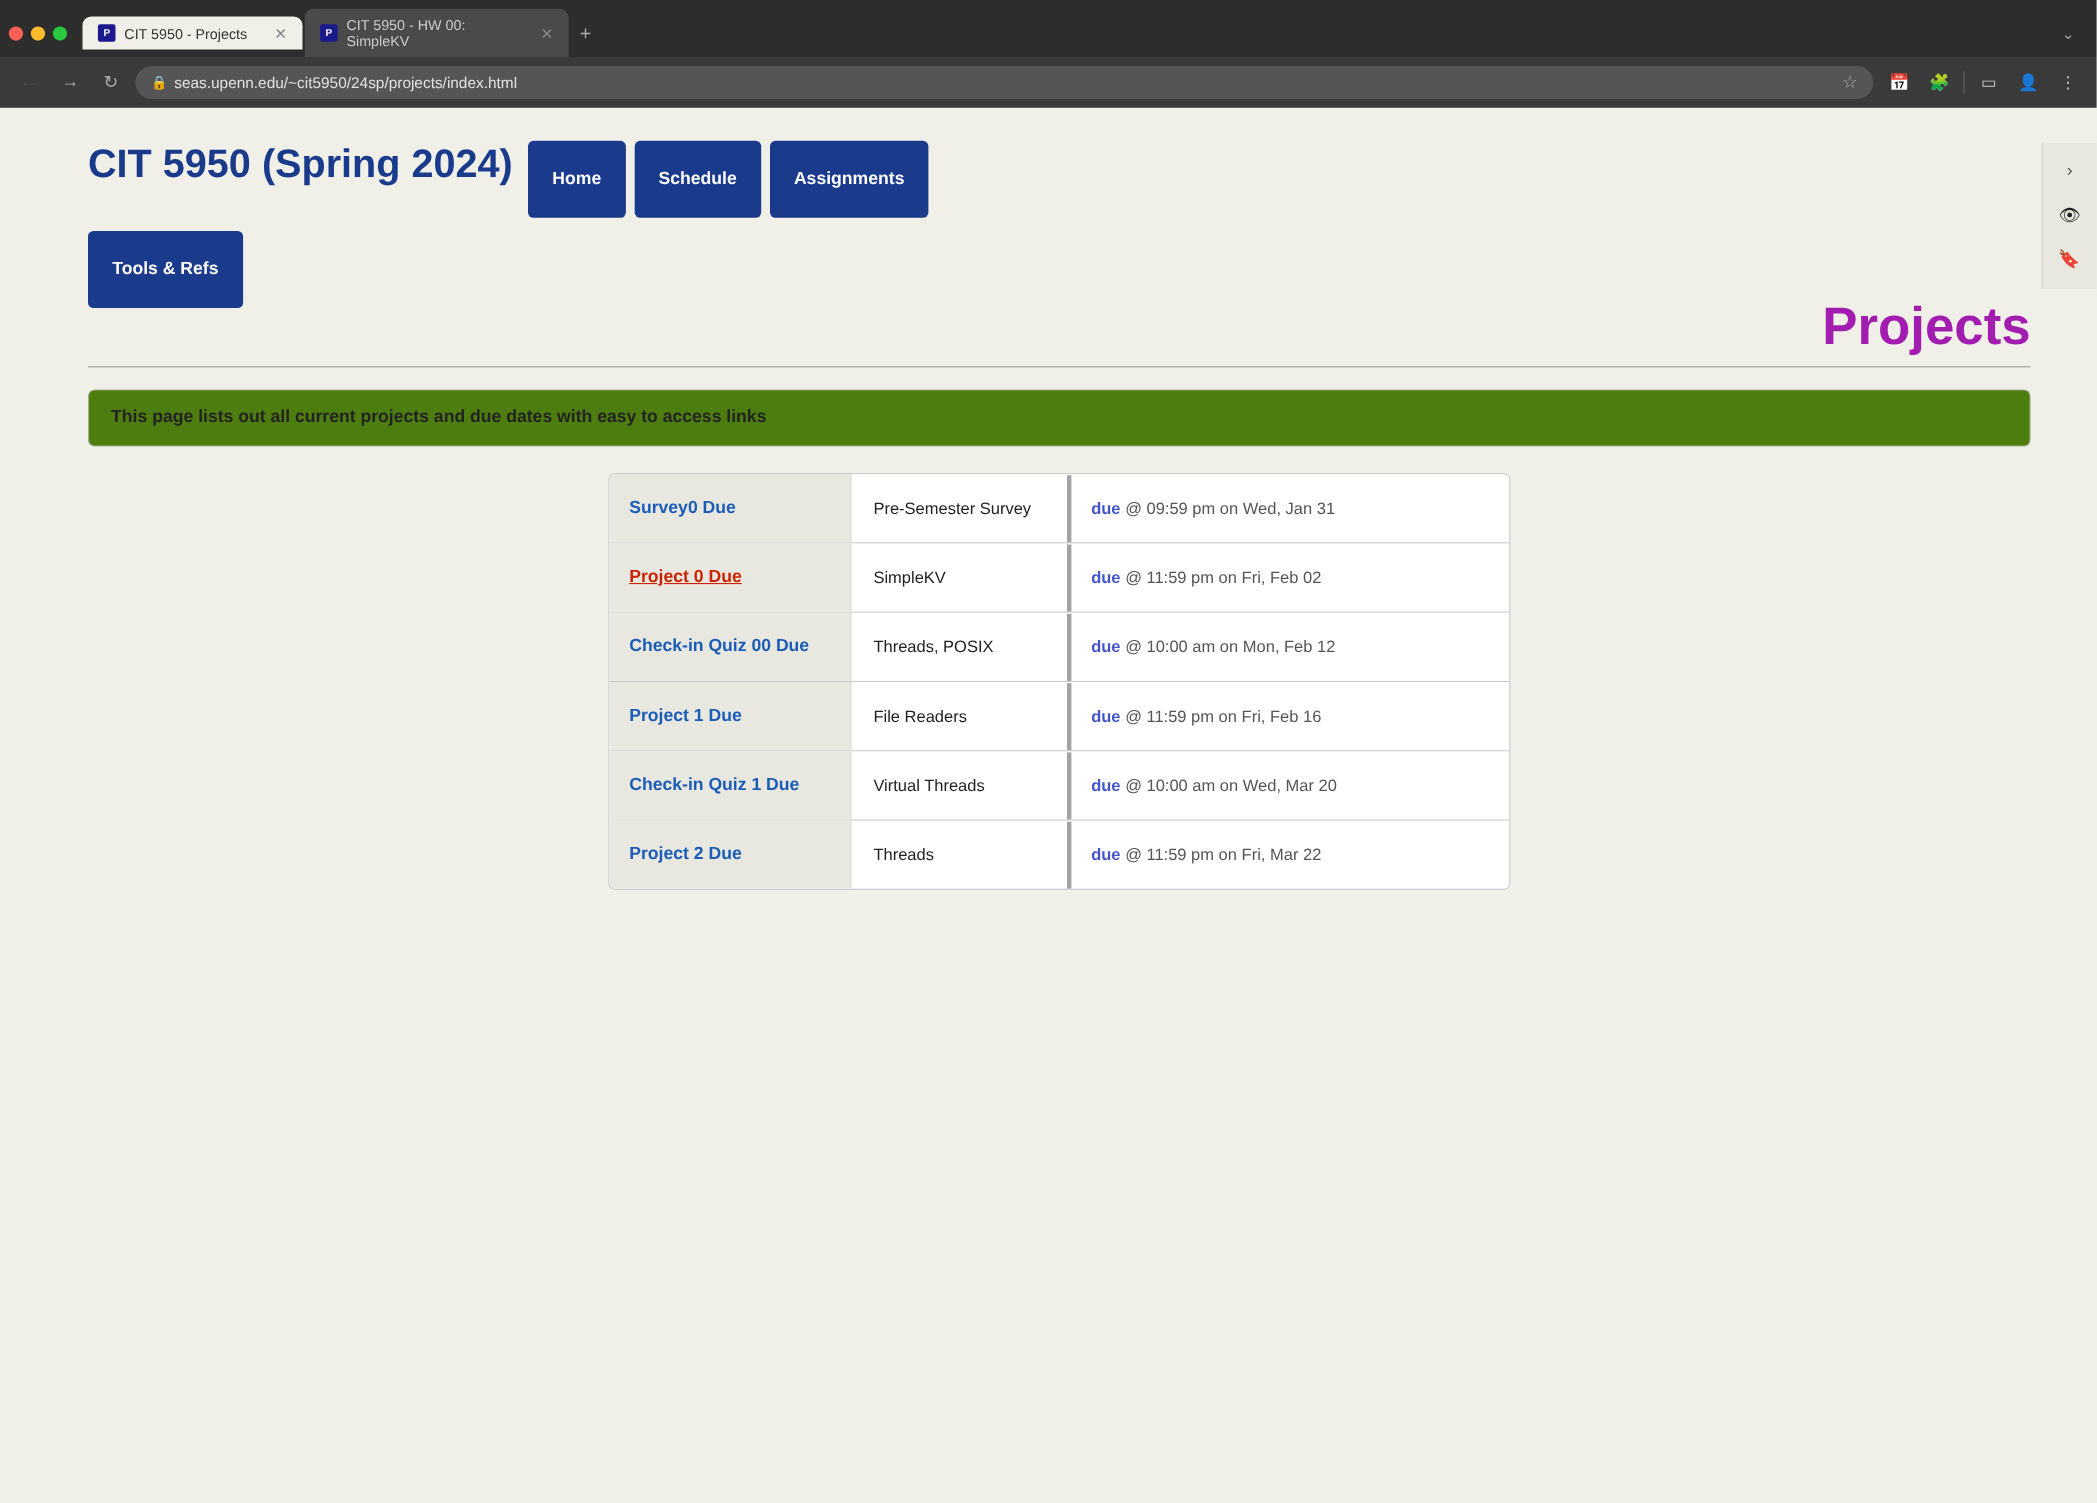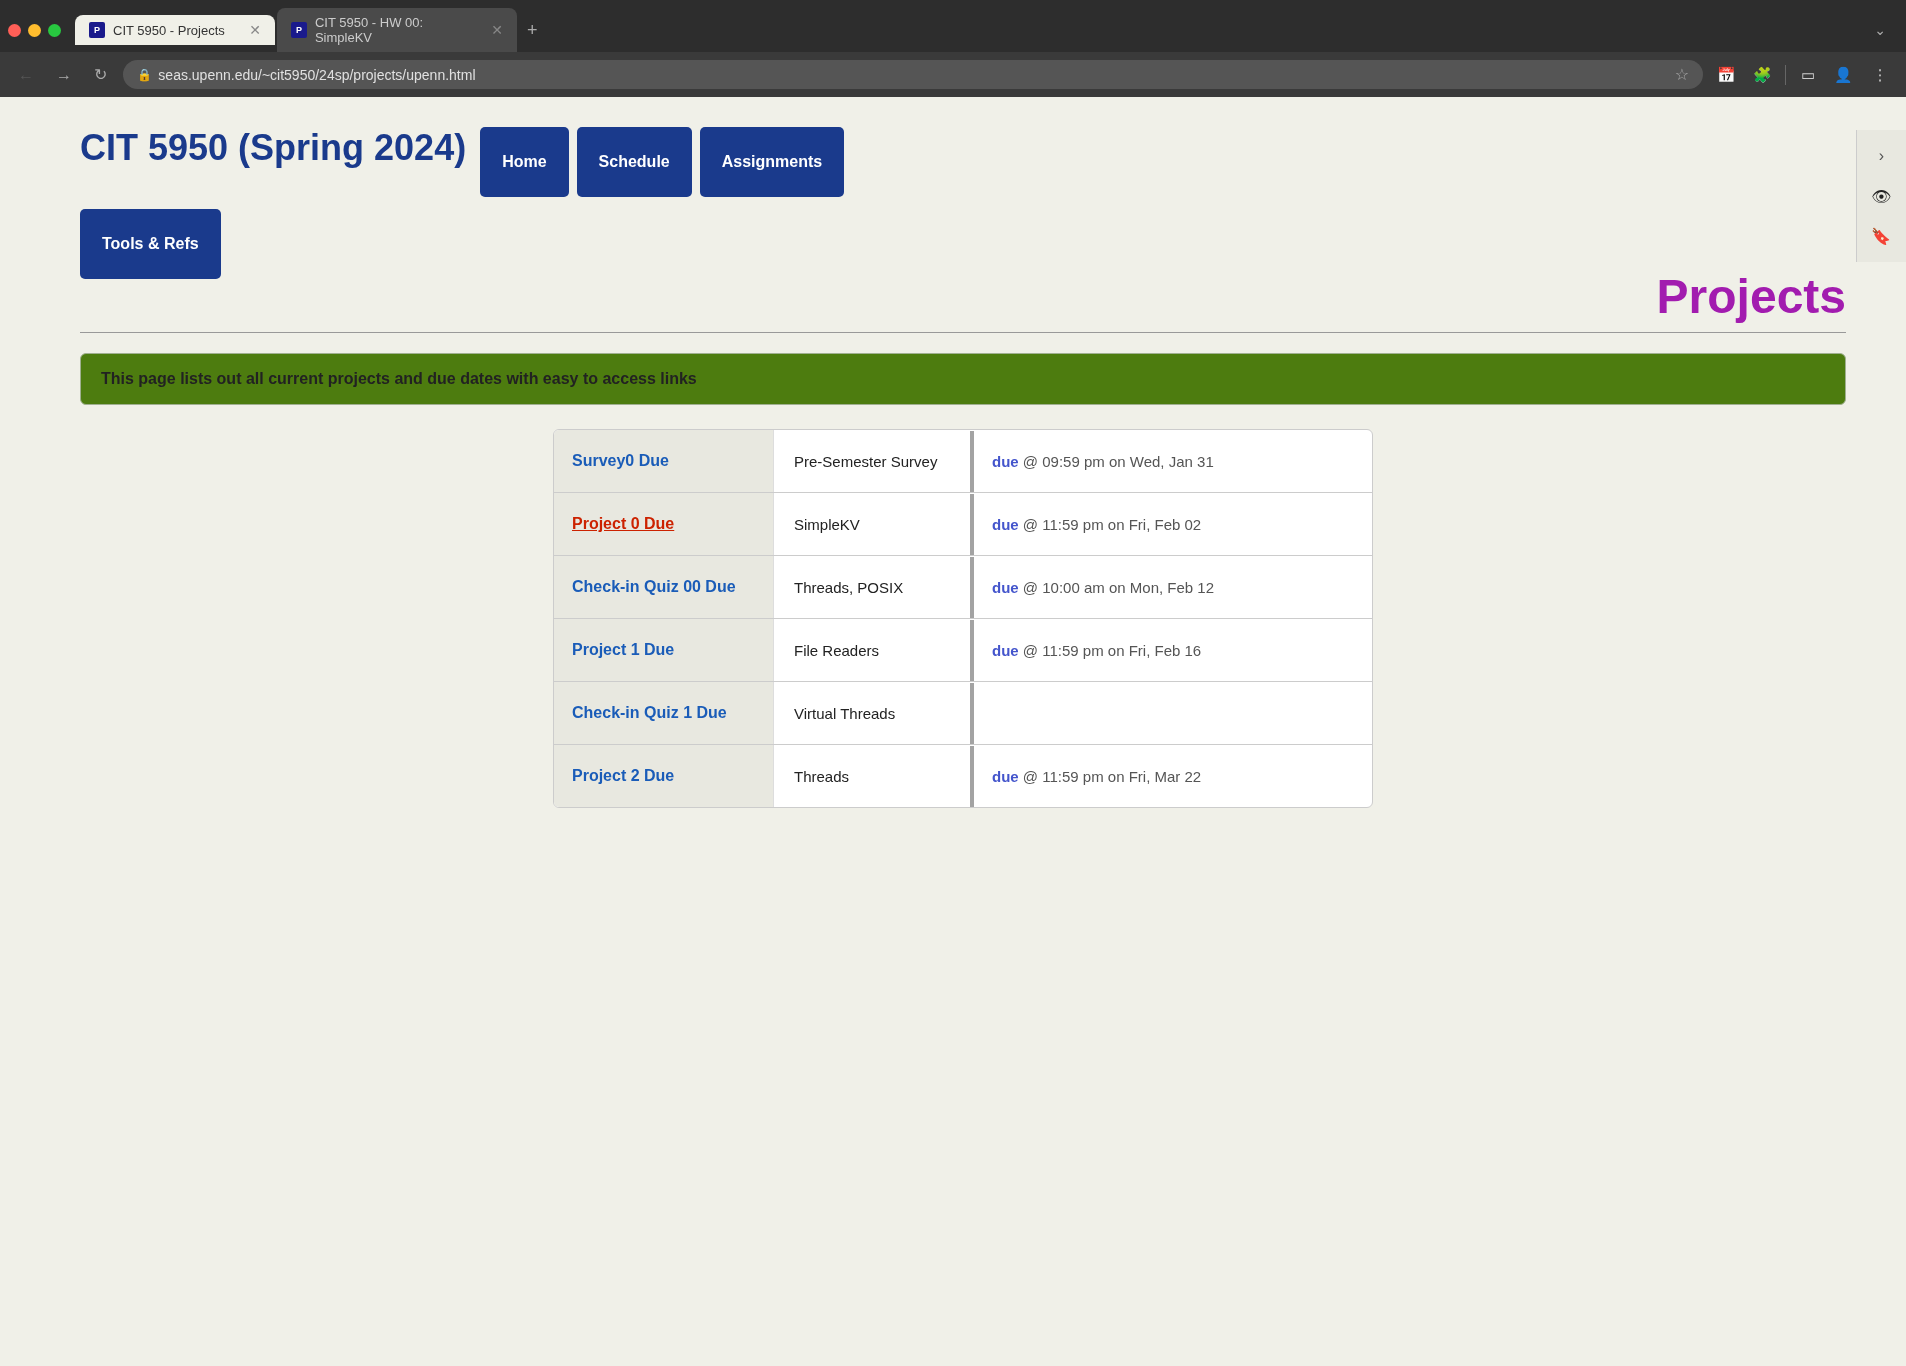--- a/index.html
+++ b/index.html
@@ -363,21 +363,21 @@
     <div class="browser-dots" style="margin-left:auto; padding-right:12px; font-size:14px; color:#aaa;">⌄</div>
   </div>
 
   <div class="address-bar">
     <button class="nav-btn disabled">←</button>
     <button class="nav-btn">→</button>
     <button class="nav-btn">↻</button>
 
     <div class="url-bar-inner" style="flex:1; display:flex; align-items:center; background:#555; border-radius:20px; padding:5px 14px;">
       <span class="url-icon" style="color:#aaa; font-size:12px; margin-right:6px;">🔒</span>
-      <span style="color:#e0e0e0; font-size:14px;">seas.upenn.edu/~cit5950/24sp/projects/upenn.html</span>
+      <span style="color:#e0e0e0; font-size:14px;">seas.upenn.edu/~cit5950/24sp/projects/index.html</span>
       <span class="url-star" style="margin-left:auto; color:#aaa; font-size:16px;">☆</span>
     </div>
 
     <div class="toolbar-icons">
       <div class="toolbar-icon">📅</div>
       <div class="toolbar-icon">🧩</div>
       <div class="toolbar-sep"></div>
       <div class="toolbar-icon">▭</div>
       <div class="toolbar-icon">👤</div>
       <div class="toolbar-icon">⋮</div>
@@ -464,20 +464,24 @@
         </div>
       </div>
 
       <div class="table-row">
         <div class="table-cell">
           <a class="cell-link-blue" href="#">Check-in Quiz 1 Due</a>
         </div>
         <div class="table-cell">
           <span>Virtual Threads</span>
         </div>
+        <div class="table-cell due-text">
+          <a class="due-link" href="#">due</a>
+          <span> @ 10:00 am on Wed, Mar 20</span>
+        </div>
       </div>
 
       <div class="table-row">
         <div class="table-cell">
           <a class="cell-link-blue" href="#">Project 2 Due</a>
         </div>
         <div class="table-cell">
           <span>Threads</span>
         </div>
         <div class="table-cell due-text">

